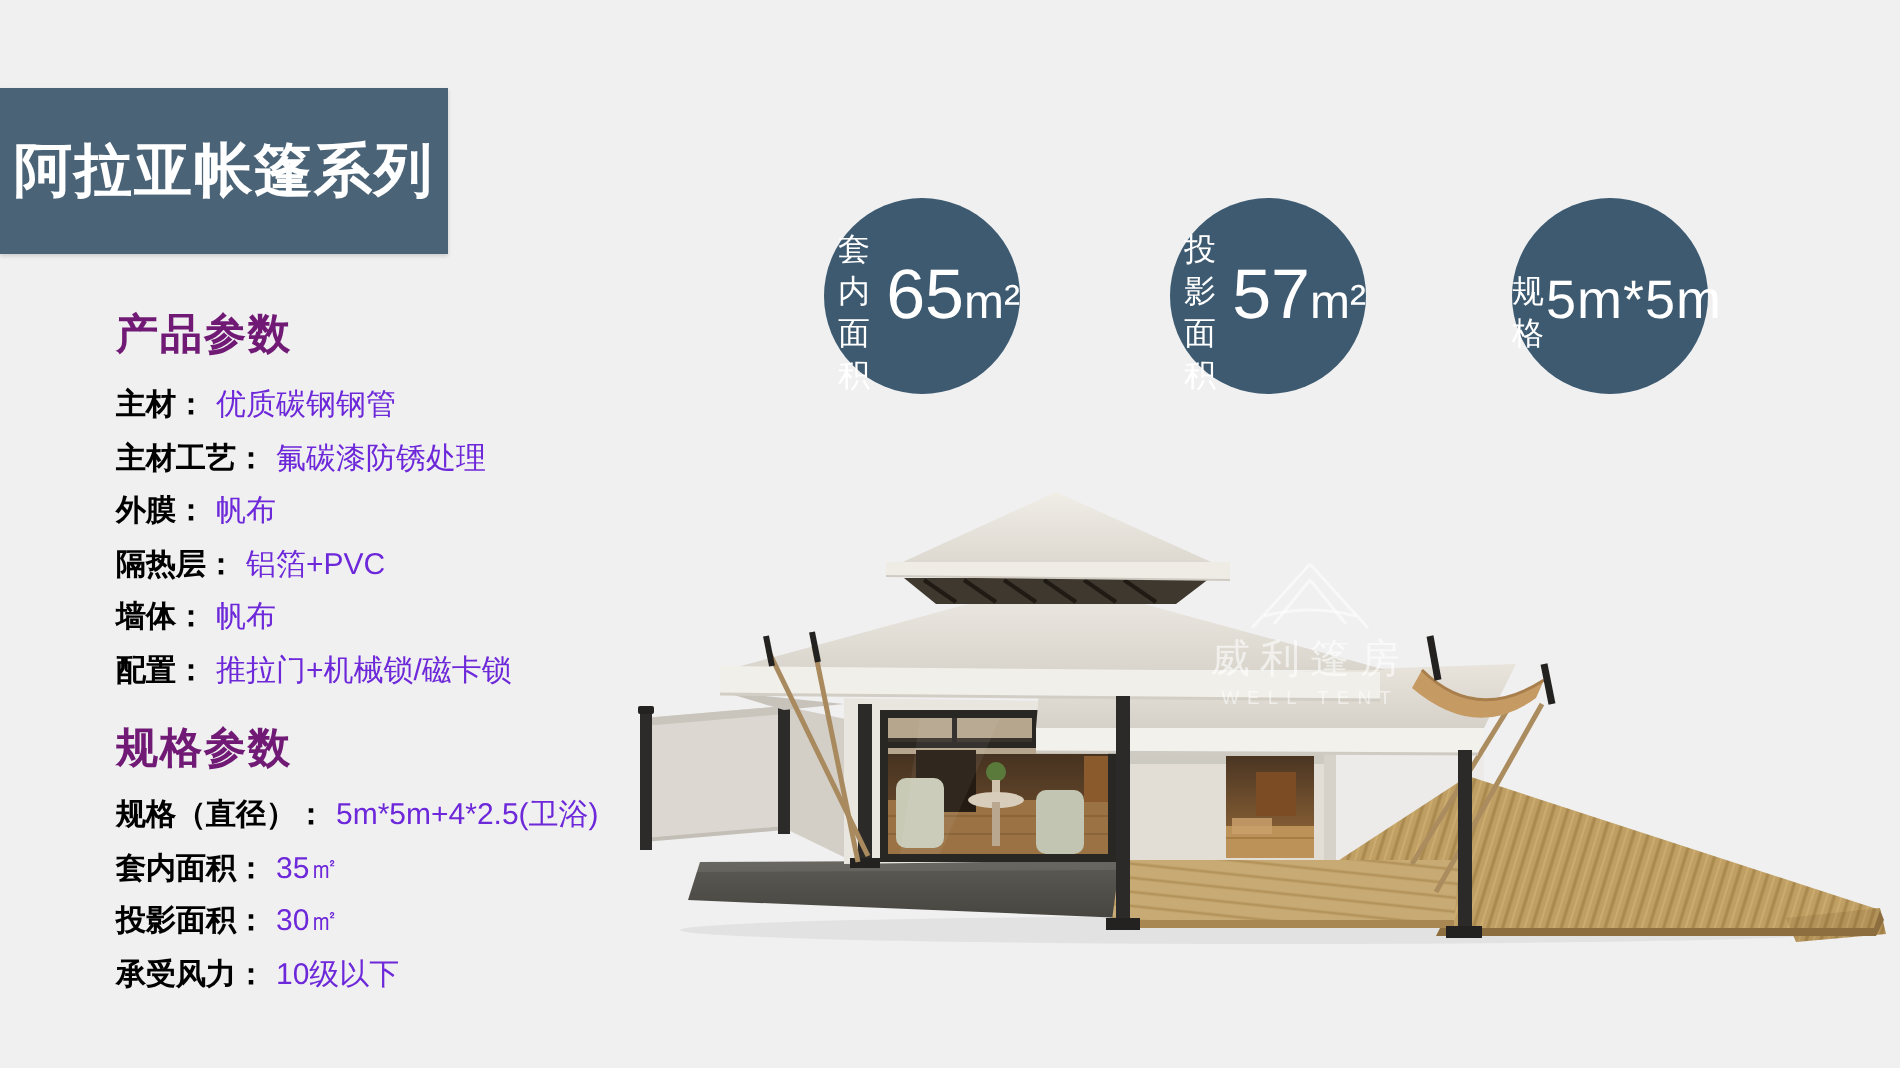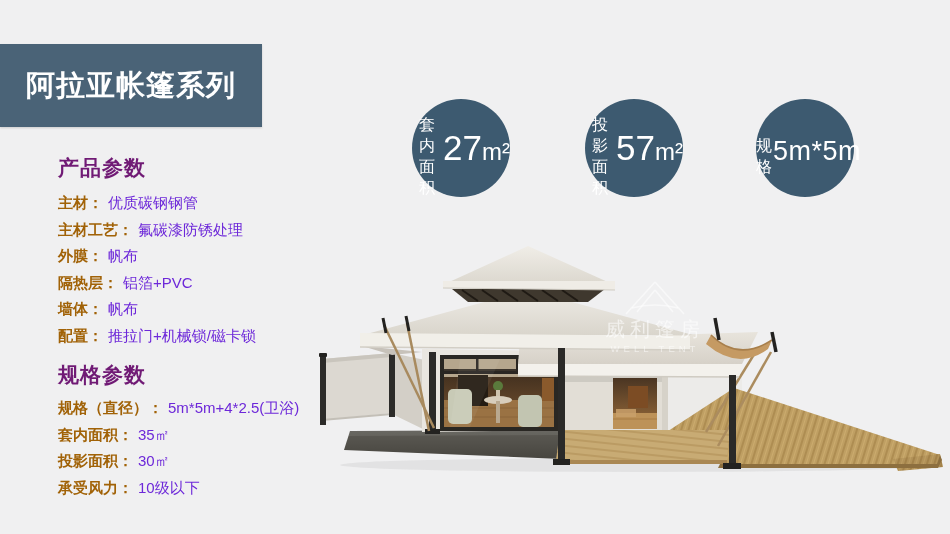--- a/index.html
+++ b/index.html
@@ -4,37 +4,37 @@
 <style>
   html,body{margin:0;padding:0;}
   body{
     width:950px;height:534px;position:relative;overflow:hidden;
     background:#f0f0f1;
     font-family:"Liberation Sans","DejaVu Sans",sans-serif;
     -webkit-font-smoothing:antialiased;
   }
   
   .banner{
-    position:absolute;left:0;top:44px;width:262px;height:83px;
+    position:absolute;left:0;top:44px;width:224px;height:83px;
     background:#4a6377;display:flex;align-items:center;justify-content:center;
     box-shadow:0 1px 2px rgba(0,0,0,.15);
   }
   .banner h1{
     margin:0;color:#ffffff;font-size:29px;font-weight:bold;letter-spacing:1px;white-space:nowrap;
   }
   
   .params{position:absolute;left:58px;top:156px;width:300px;}
   .sec-heading{
     font-size:21px;line-height:24px;font-weight:bold;color:#701a75;letter-spacing:1px;
   }
   .sec-heading.second{margin-top:14px;padding-top:0;}
   .param-list{margin-top:10px;margin-bottom:0;}
   .param-list.second{margin-top:8px;}
   .param-row{font-size:15px;line-height:26.5px;white-space:nowrap;}
-  .param-row .lbl{font-weight:bold;color:#a16207;}
+  .param-row .lbl{font-weight:bold;color:#000000;}
   .param-row .val{color:#6d28d9;margin-left:5px;}
   
   .badge{
     position:absolute;top:99px;width:98px;height:98px;border-radius:50%;
     background:#3d5a70;color:#fff;display:flex;flex-direction:row;
     align-items:center;justify-content:flex-start;text-align:center;
   }
   .badge .b-label{font-size:16px;margin-top:17px;letter-spacing:1px;}
   .badge .b-value{font-size:35px;line-height:38px;margin-top:3px;}
   .badge .b-unit{font-size:24px;}
@@ -67,21 +67,21 @@
   <div class="param-list second">
     <div class="param-row"><span class="lbl">规格（直径）：</span><span class="val">5m*5m+4*2.5(卫浴)</span></div>
     <div class="param-row"><span class="lbl">套内面积：</span><span class="val">35㎡</span></div>
     <div class="param-row"><span class="lbl">投影面积：</span><span class="val">30㎡</span></div>
     <div class="param-row"><span class="lbl">承受风力：</span><span class="val">10级以下</span></div>
   </div>
 </div>
 
 <div class="badge b1">
   <div class="b-label">套内面积</div>
-  <div class="b-value"><span>27</span><span class="b-unit">m²</span></div>
+  <div class="b-value"><span>65</span><span class="b-unit">m²</span></div>
 </div>
 <div class="badge b2">
   <div class="b-label">投影面积</div>
   <div class="b-value"><span>57</span><span class="b-unit">m²</span></div>
 </div>
 <div class="badge b3">
   <div class="b-label">规格</div>
   <div class="b-value"><span>5m*5m</span><span class="b-unit"></span></div>
 </div>
 

